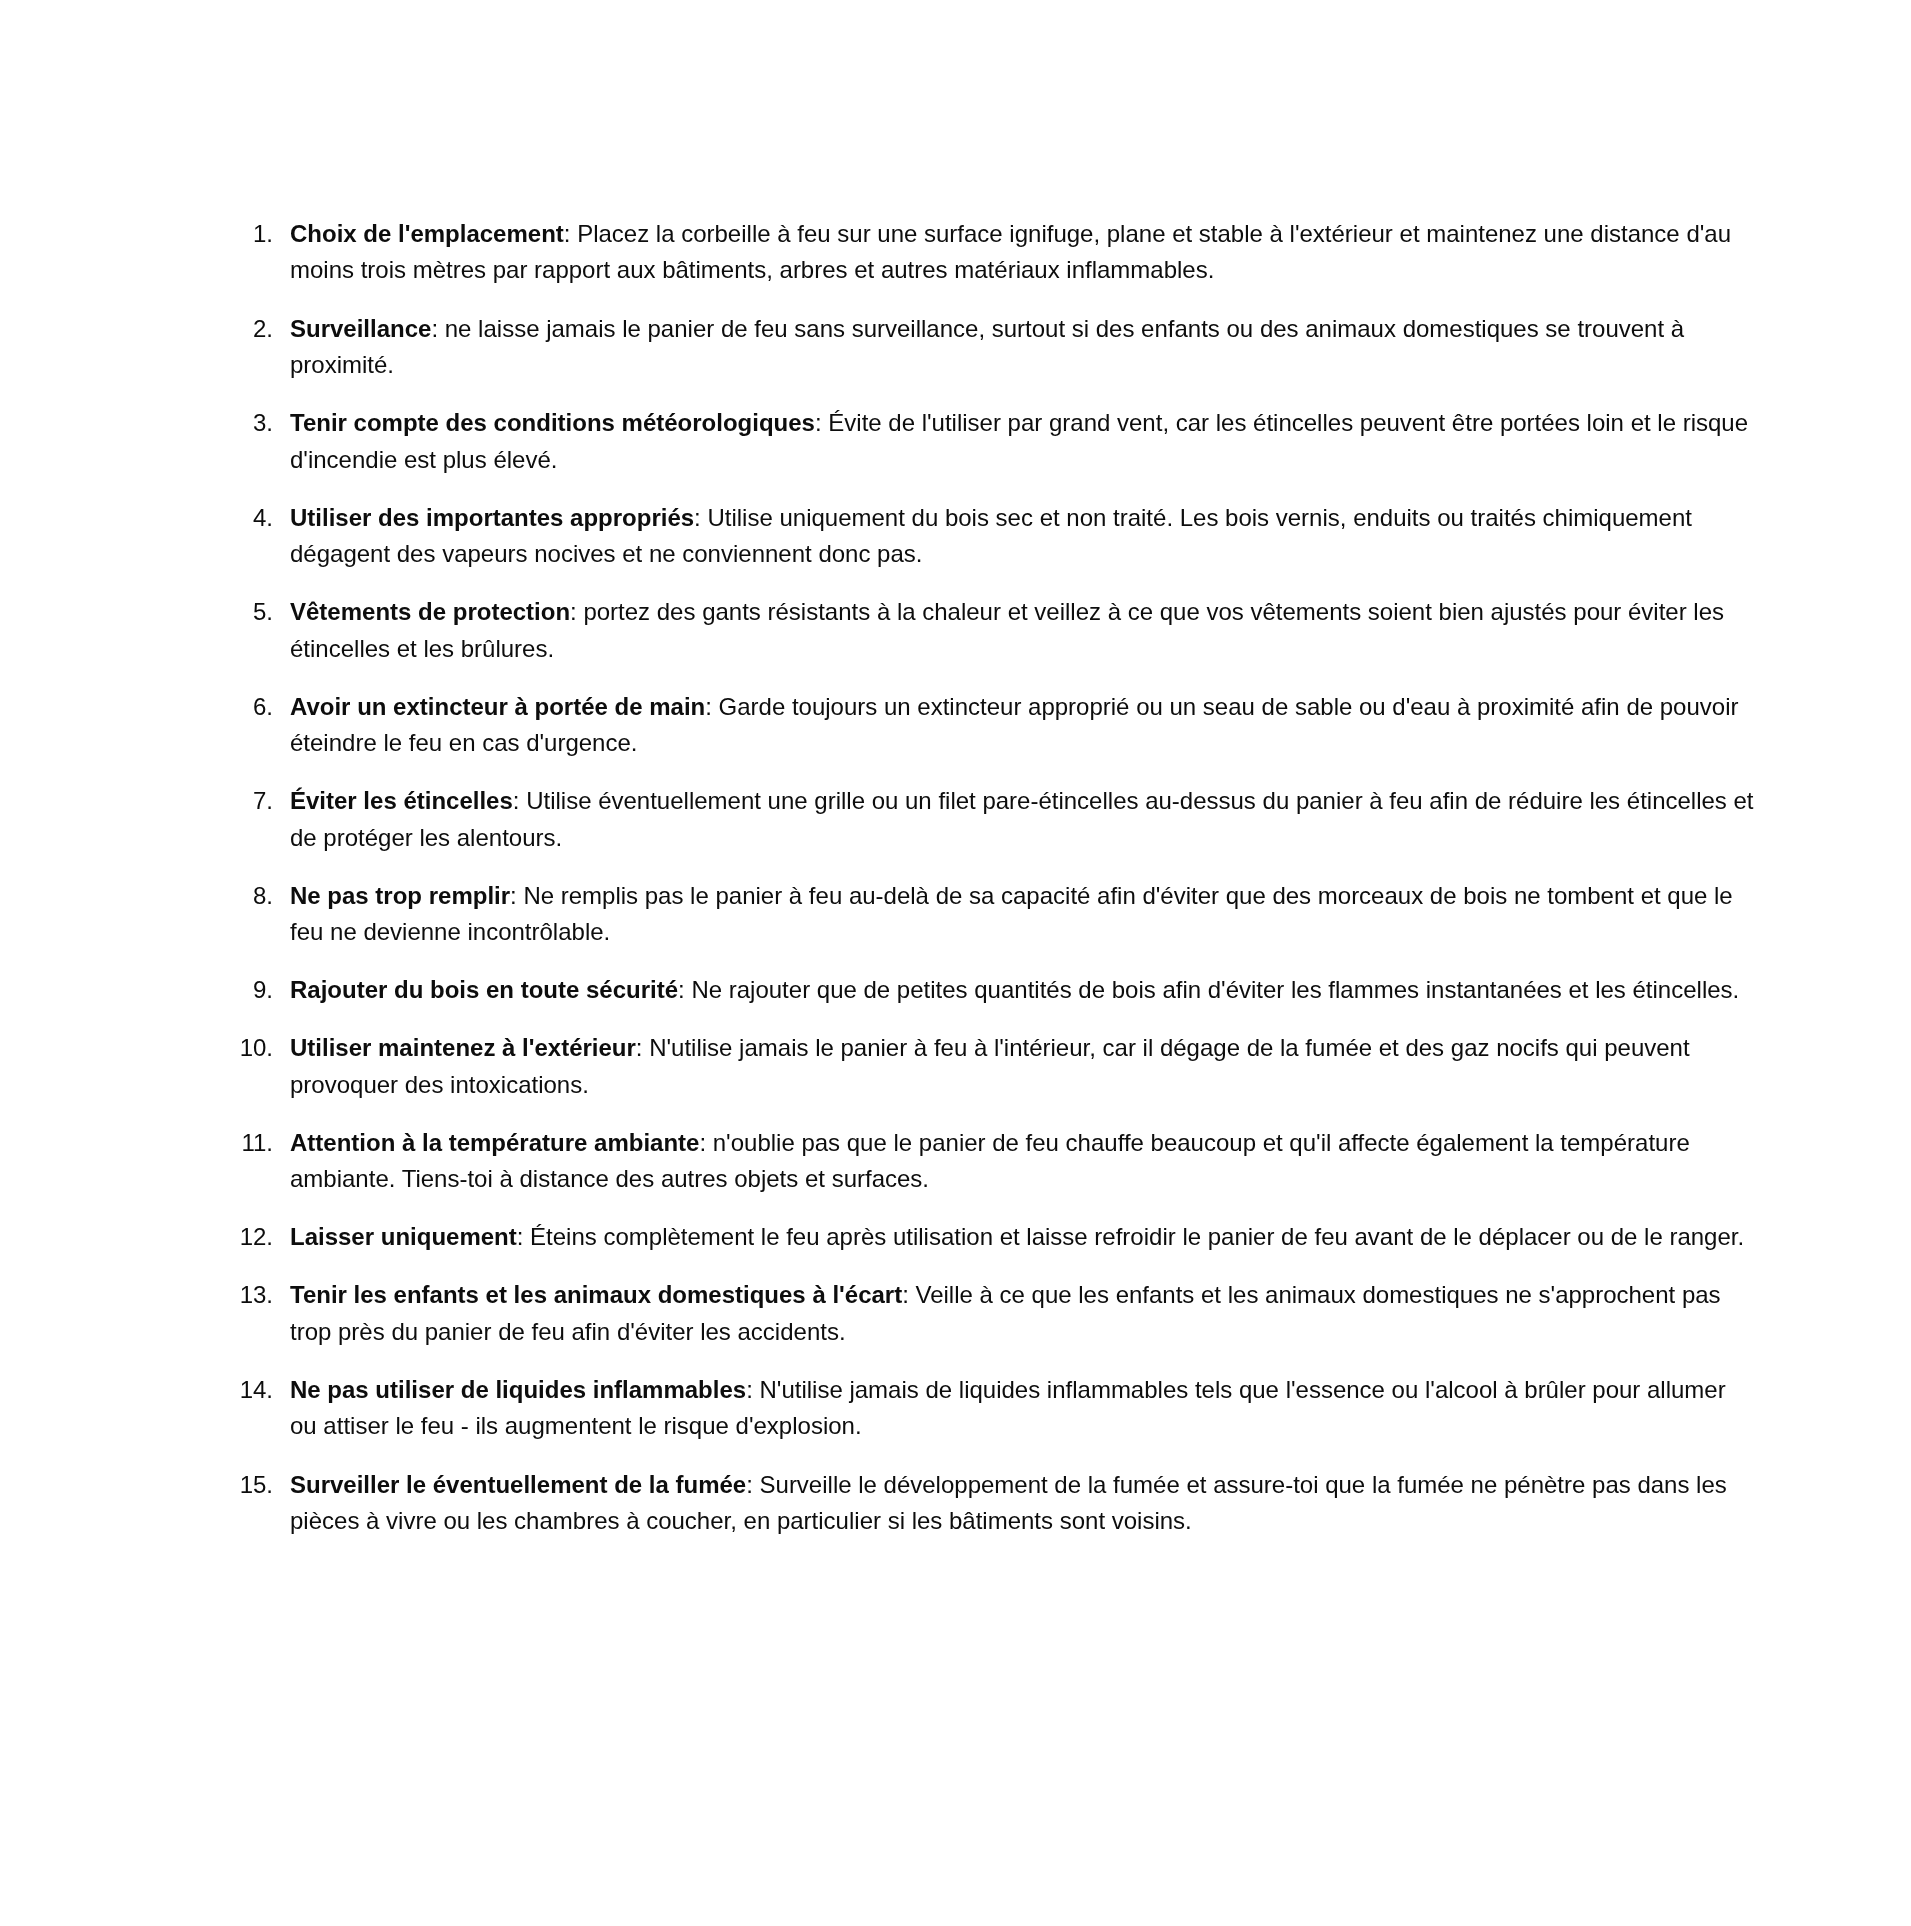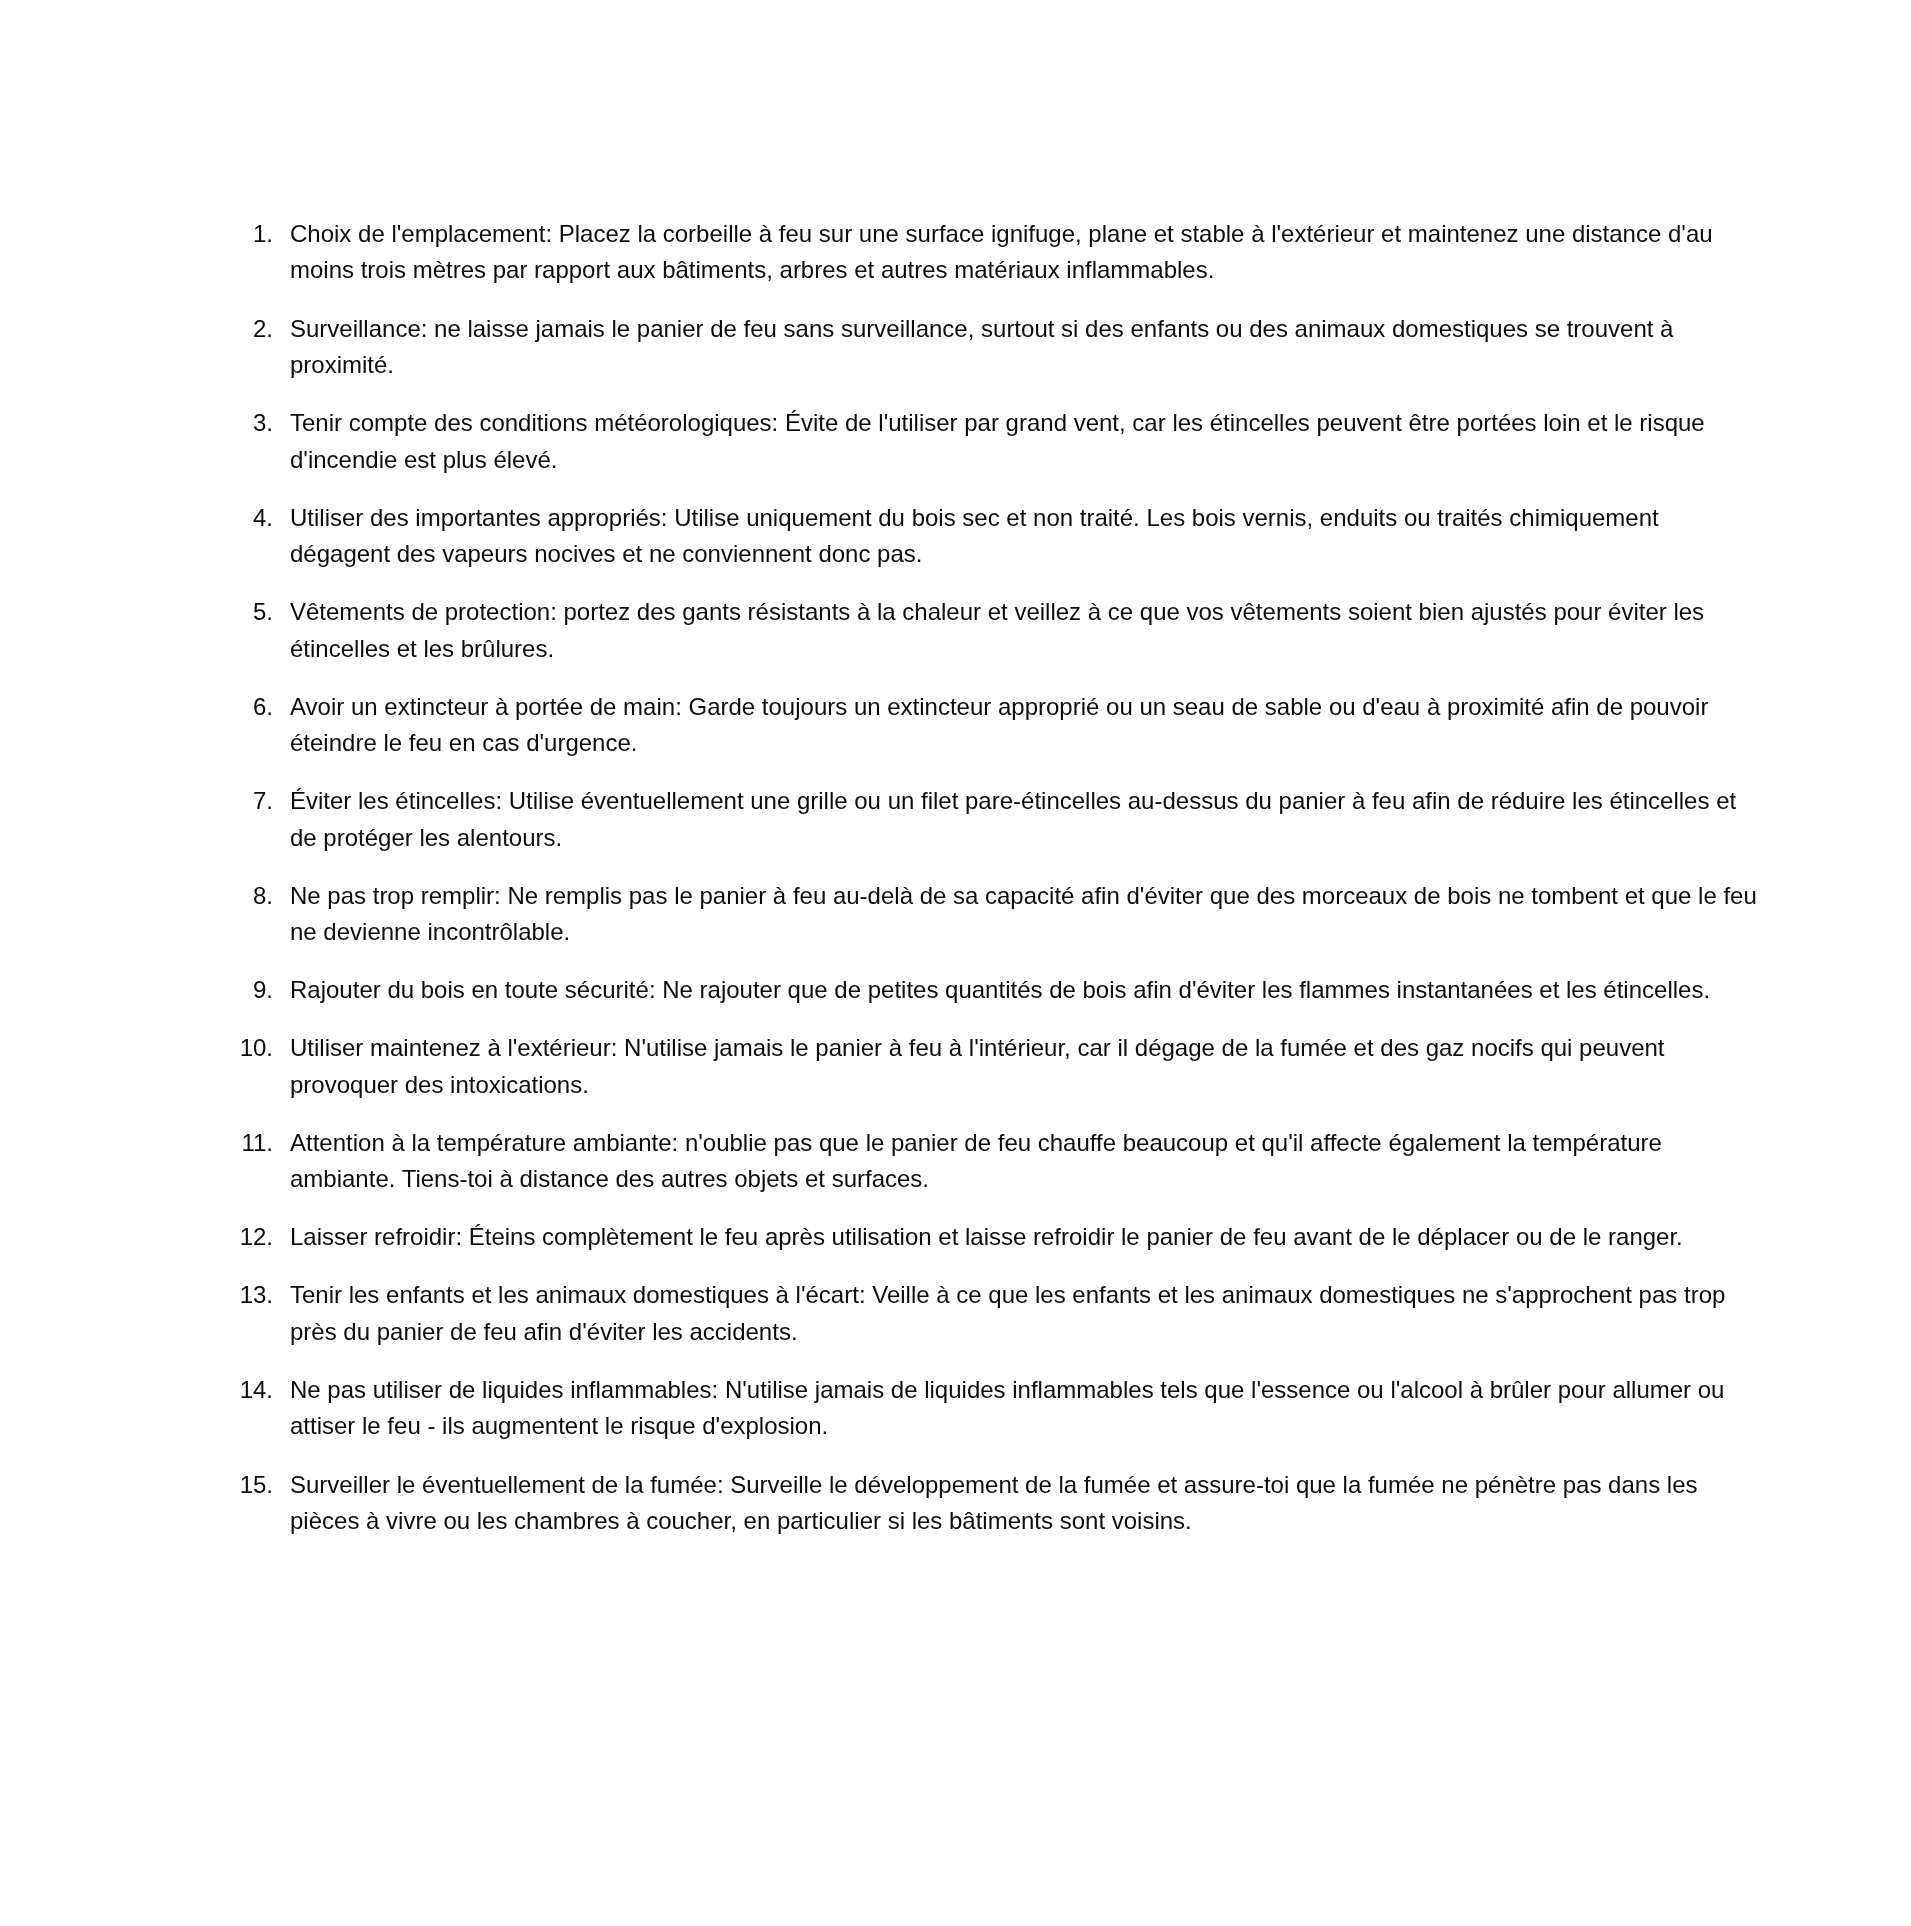--- a/index.html
+++ b/index.html
@@ -43,21 +43,21 @@
     content: counter(tip) ".";
     position: absolute;
     left: 0;
     top: 0;
     width: 50px;
     text-align: right;
     font-size: 24px;
     line-height: 1.52;
   }
   .tip-title {
-    font-weight: normal;
+    font-weight: bold;
     text-align: center;
   }
   .tip-body { }
   .outro {
     font-size: 24px;
     line-height: 1.52;
     margin: 16px 0 0 0;
   }
 </style>
 </head>
@@ -94,21 +94,21 @@
     <li>
       <span class="tip-title">Rajouter du bois en toute sécurité</span><span class="tip-body">: Ne rajouter que de petites quantités de bois afin d'éviter les flammes instantanées et les étincelles.</span>
     </li>
     <li>
       <span class="tip-title">Utiliser maintenez à l'extérieur</span><span class="tip-body">: N'utilise jamais le panier à feu à l'intérieur, car il dégage de la fumée et des gaz nocifs qui peuvent provoquer des intoxications.</span>
     </li>
     <li>
       <span class="tip-title">Attention à la température ambiante</span><span class="tip-body">: n'oublie pas que le panier de feu chauffe beaucoup et qu'il affecte également la température ambiante. Tiens-toi à distance des autres objets et surfaces.</span>
     </li>
     <li>
-      <span class="tip-title">Laisser refroidir</span><span class="tip-body">: Éteins complètement le feu après utilisation et laisse refroidir le panier de feu avant de le déplacer ou de le ranger.</span>
+      <span class="tip-title">Laisser uniquement</span><span class="tip-body">: Éteins complètement le feu après utilisation et laisse refroidir le panier de feu avant de le déplacer ou de le ranger.</span>
     </li>
     <li>
       <span class="tip-title">Tenir les enfants et les animaux domestiques à l'écart</span><span class="tip-body">: Veille à ce que les enfants et les animaux domestiques ne s'approchent pas trop près du panier de feu afin d'éviter les accidents.</span>
     </li>
     <li>
       <span class="tip-title">Ne pas utiliser de liquides inflammables</span><span class="tip-body">: N'utilise jamais de liquides inflammables tels que l'essence ou l'alcool à brûler pour allumer ou attiser le feu - ils augmentent le risque d'explosion.</span>
     </li>
     <li>
       <span class="tip-title">Surveiller le éventuellement de la fumée</span><span class="tip-body">: Surveille le développement de la fumée et assure-toi que la fumée ne pénètre pas dans les pièces à vivre ou les chambres à coucher, en particulier si les bâtiments sont voisins.</span>
     </li>

